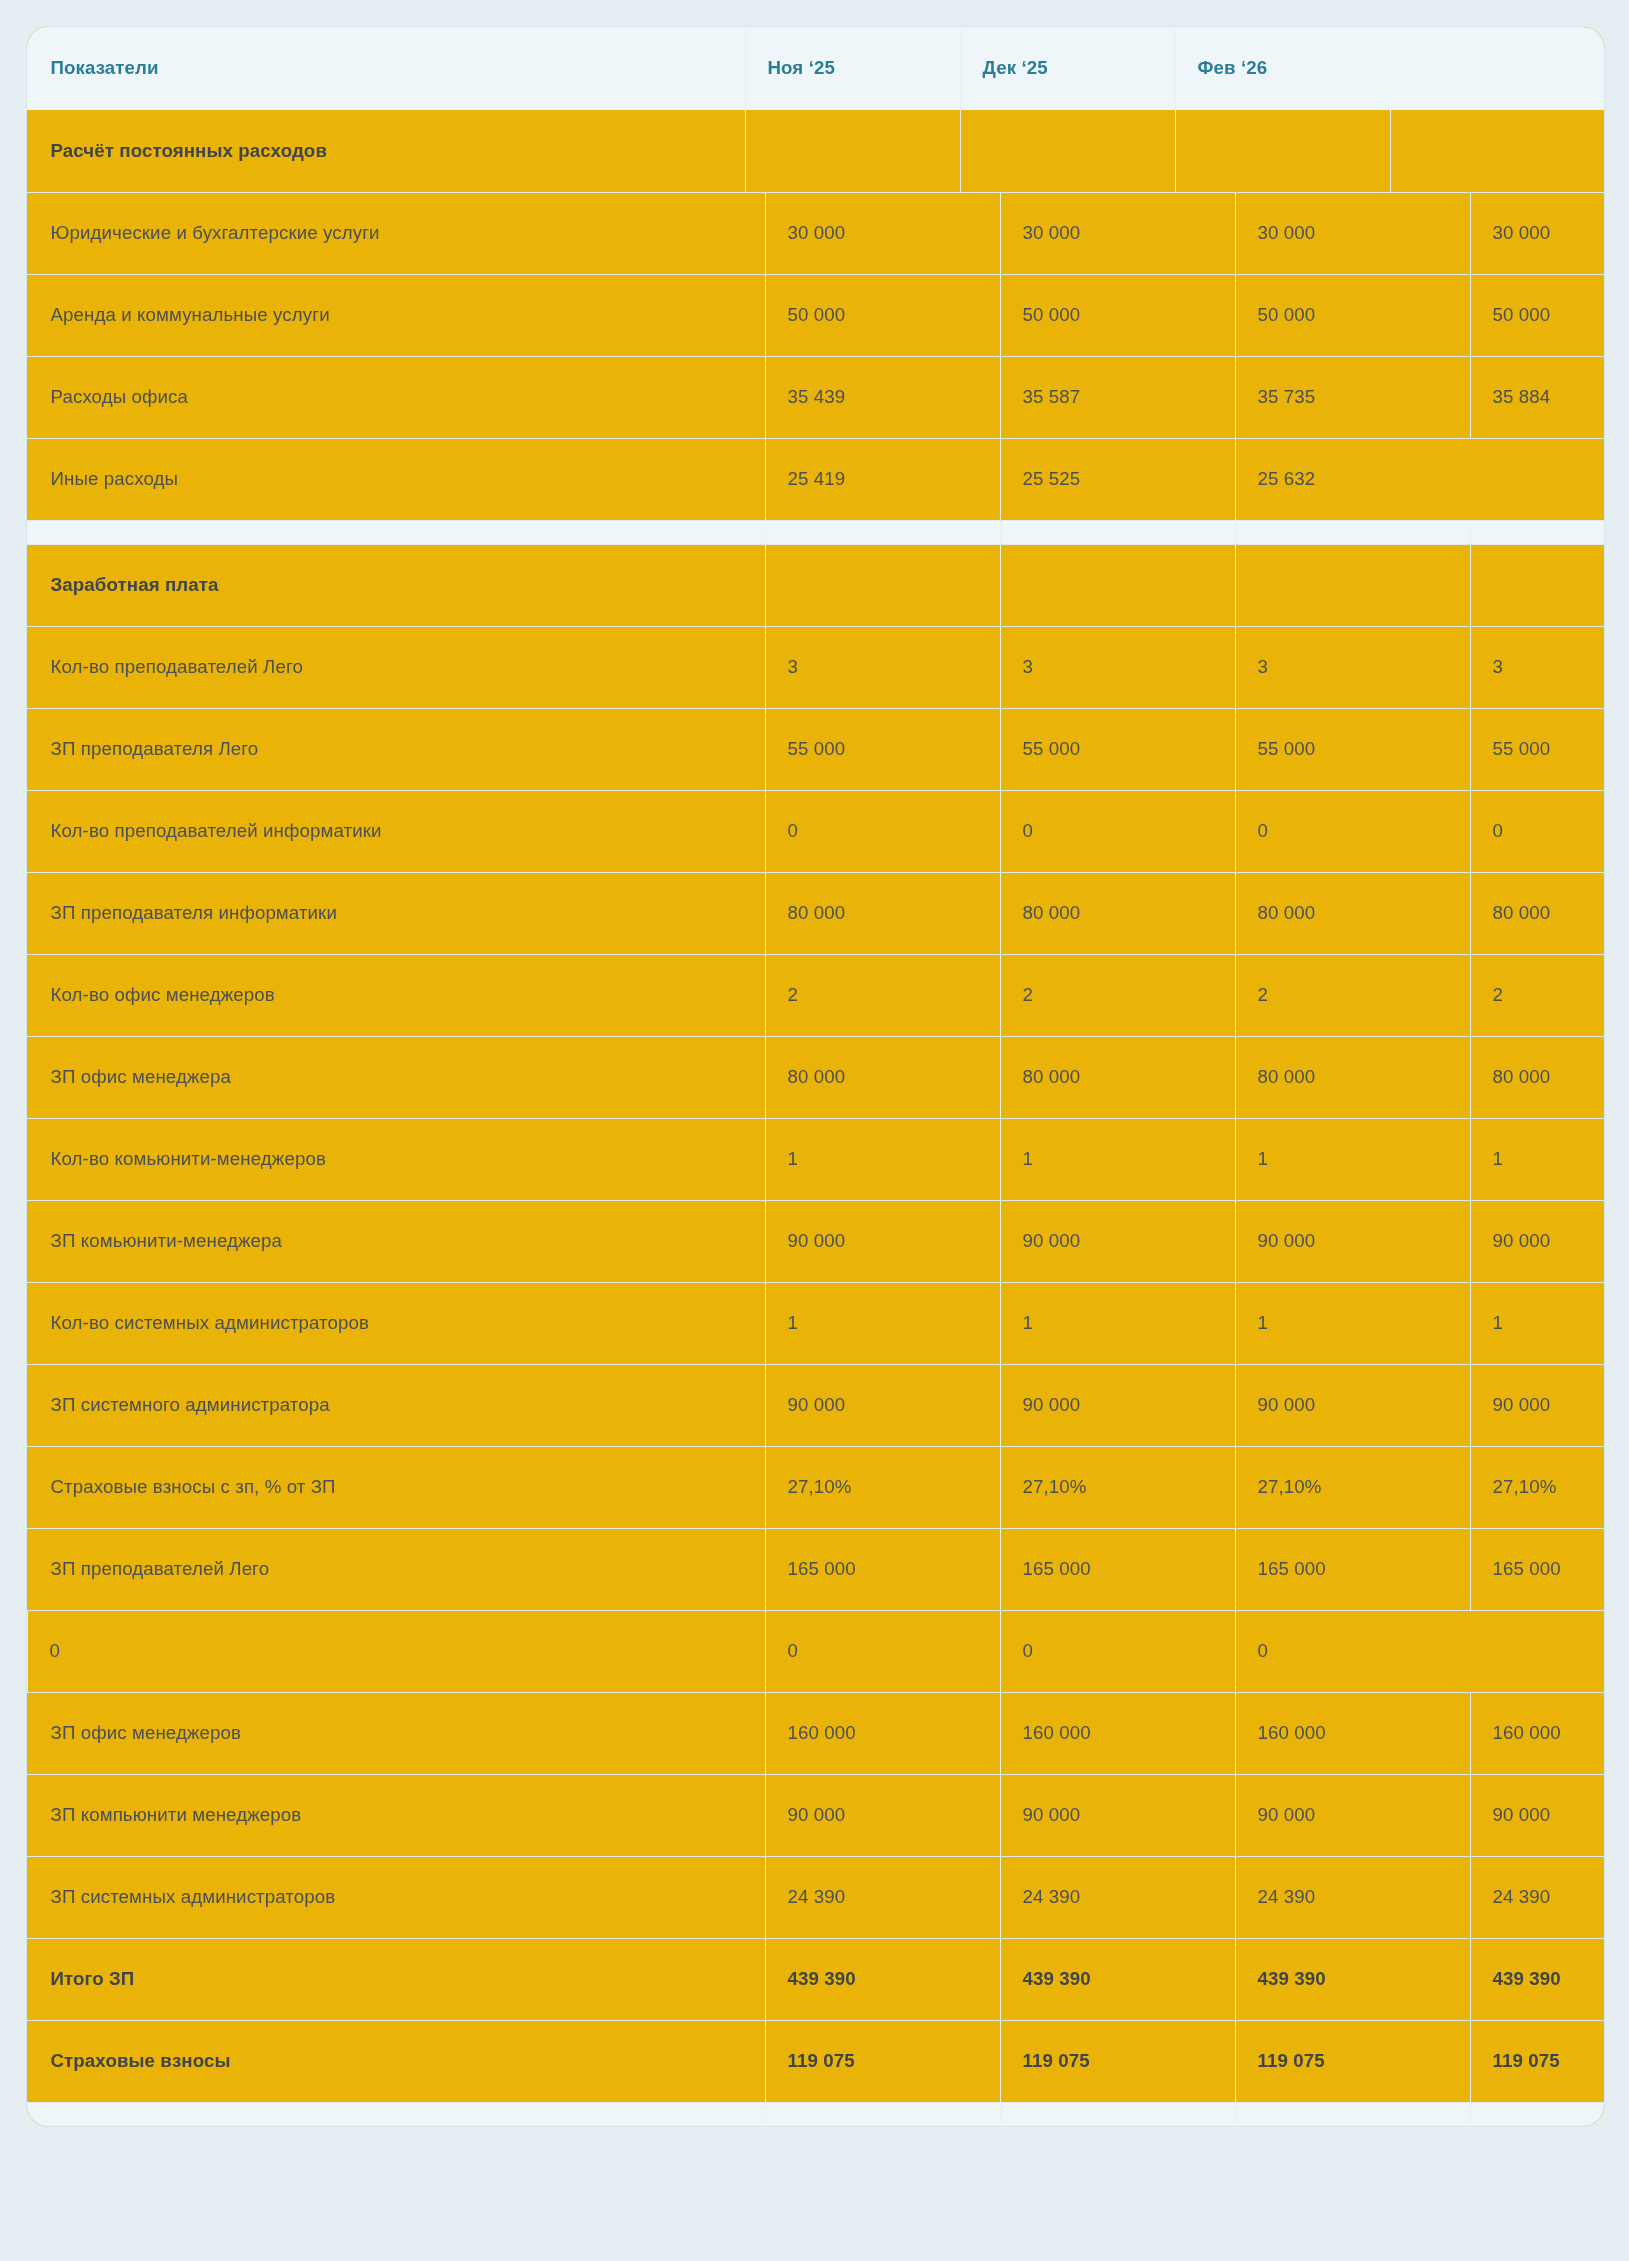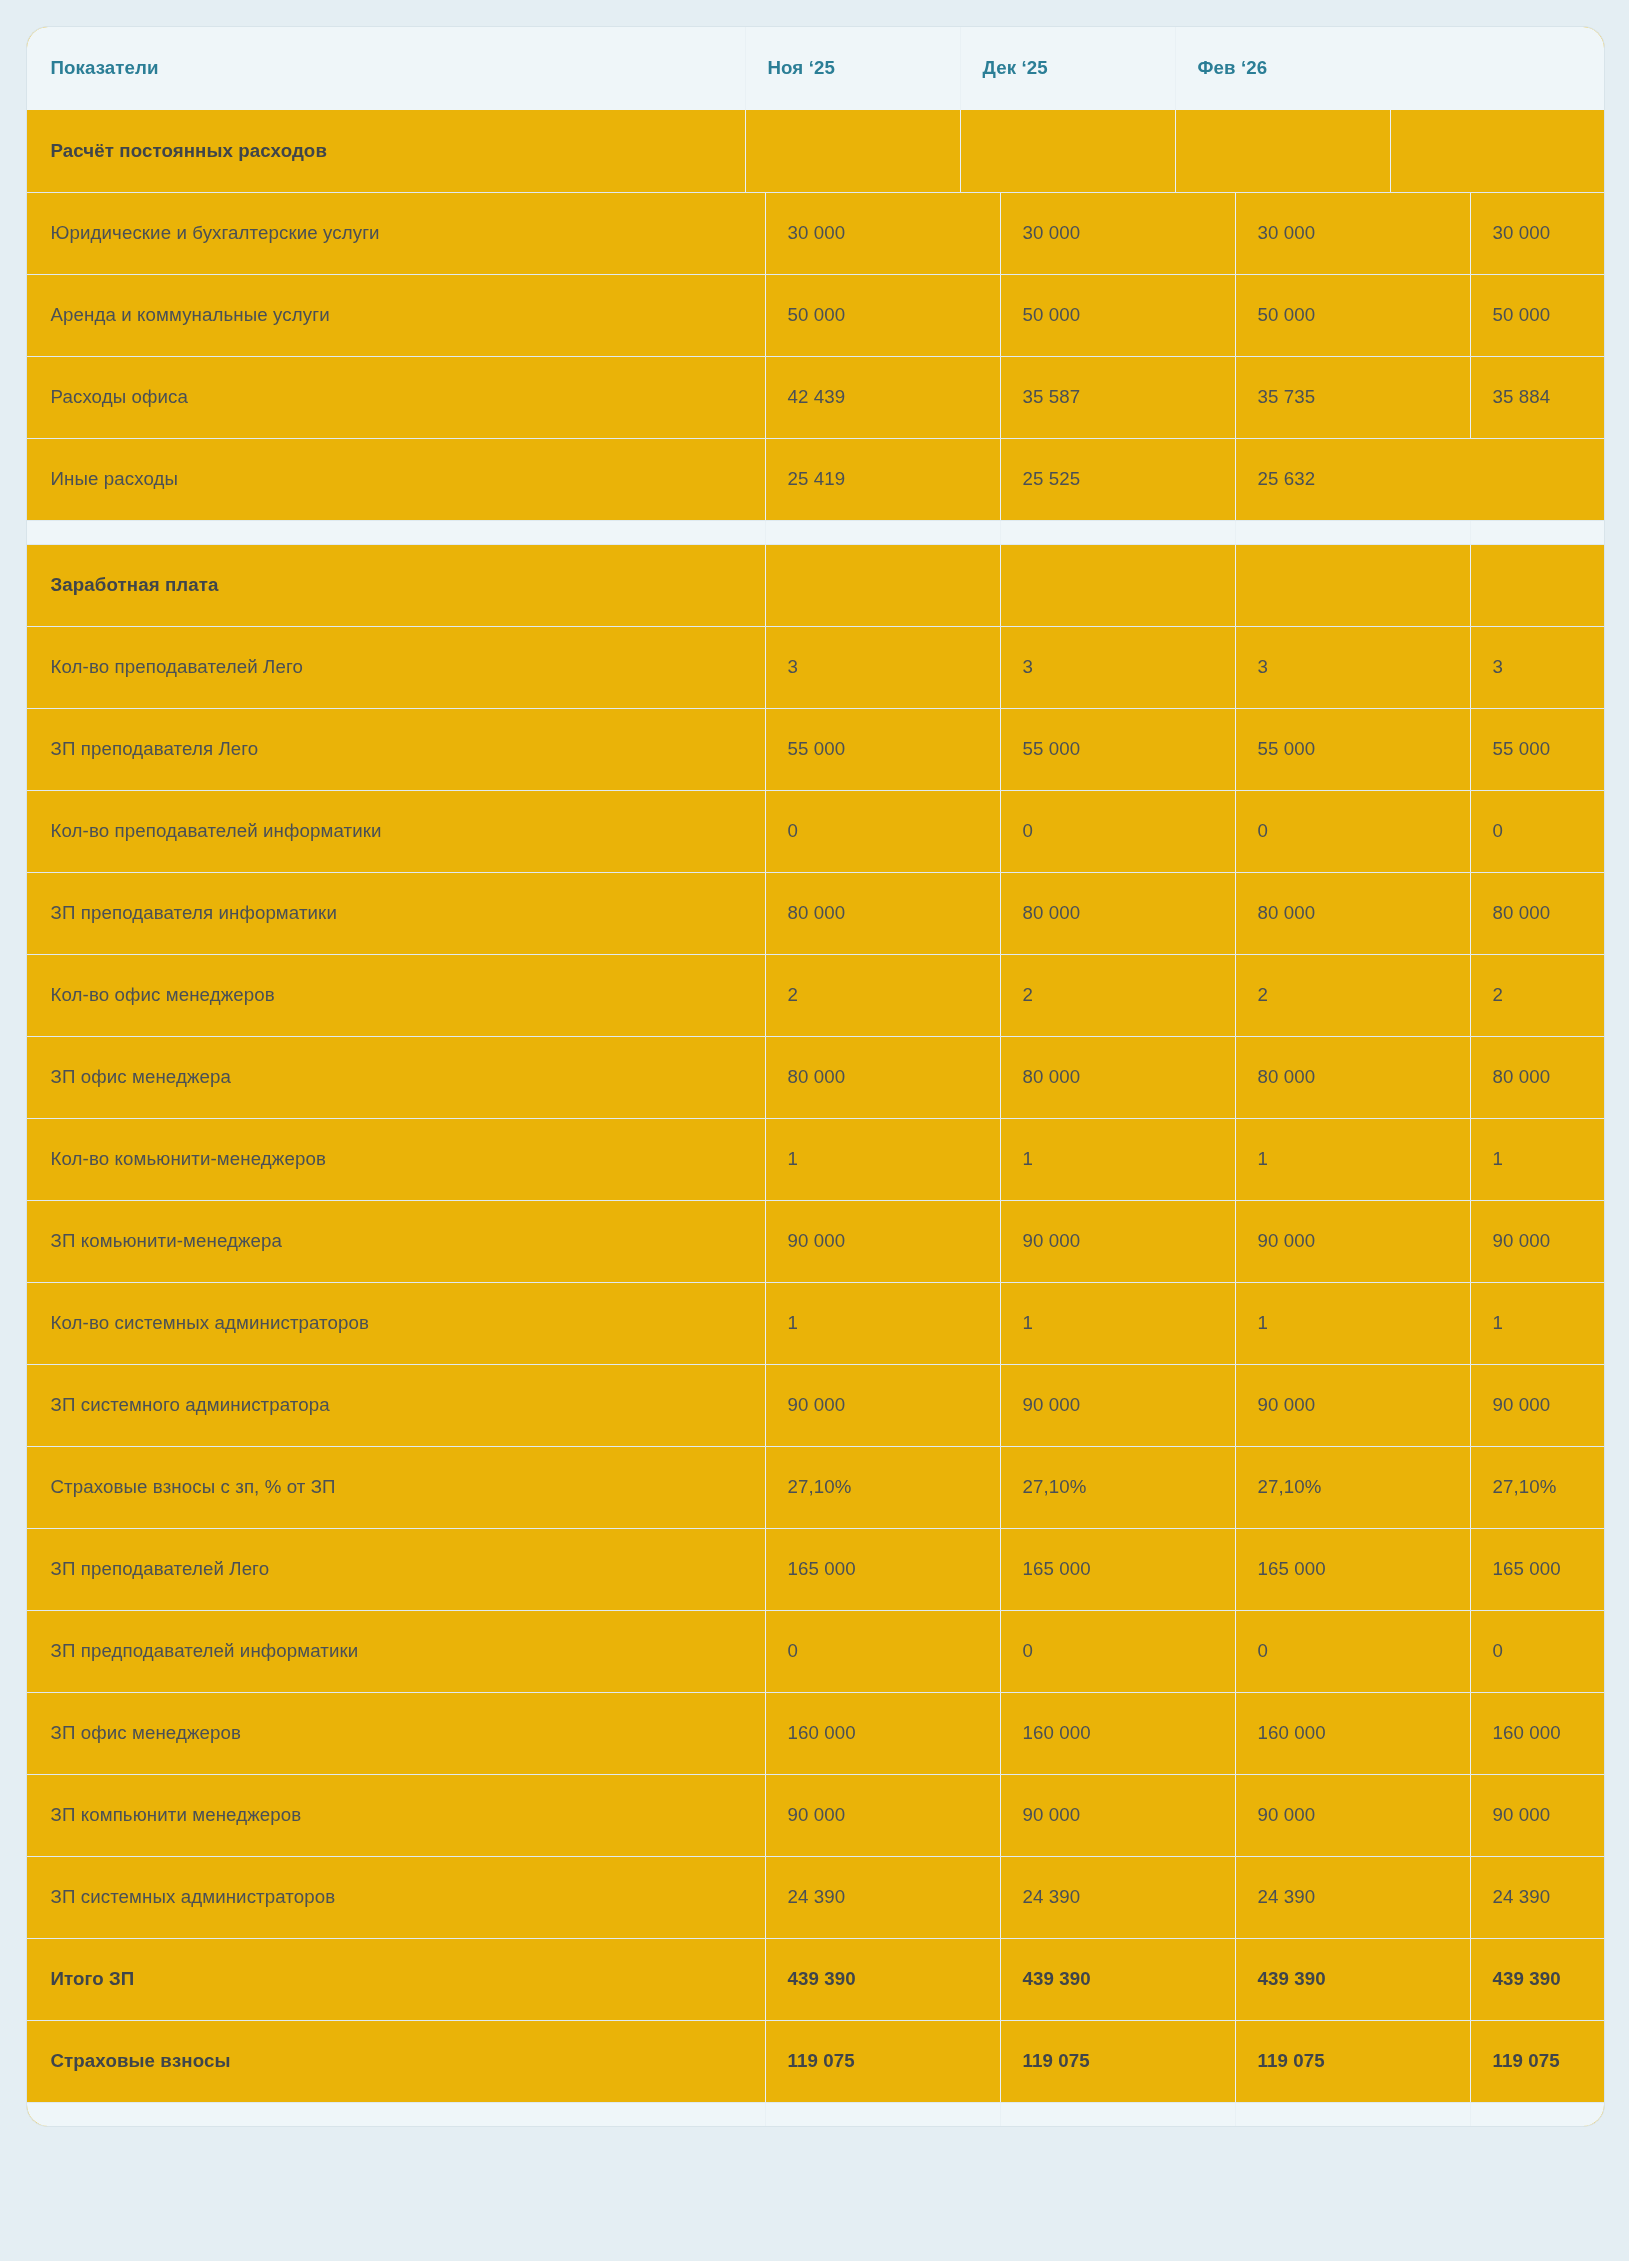--- a/index.html
+++ b/index.html
@@ -79,21 +79,21 @@
         </div>
         <div class="row data-row">
           <div class="cell label-cell">Аренда и коммунальные услуги</div>
           <div class="cell value-cell">50 000</div>
           <div class="cell value-cell">50 000</div>
           <div class="cell value-cell">50 000</div>
           <div class="cell value-cell">50 000</div>
         </div>
         <div class="row data-row">
           <div class="cell label-cell">Расходы офиса</div>
-          <div class="cell value-cell">42 439</div>
+          <div class="cell value-cell">35 439</div>
           <div class="cell value-cell">35 587</div>
           <div class="cell value-cell">35 735</div>
           <div class="cell value-cell">35 884</div>
         </div>
         <div class="row data-row">
           <div class="cell label-cell">Иные расходы</div>
           <div class="cell value-cell">25 419</div>
           <div class="cell value-cell">25 525</div>
           <div class="cell value-cell">25 632</div>
         </div>
@@ -189,21 +189,20 @@
           <div class="cell value-cell">27,10%</div>
         </div>
         <div class="row data-row">
           <div class="cell label-cell">ЗП преподавателей Лего</div>
           <div class="cell value-cell">165 000</div>
           <div class="cell value-cell">165 000</div>
           <div class="cell value-cell">165 000</div>
           <div class="cell value-cell">165 000</div>
         </div>
         <div class="row data-row">
-          <div class="cell label-cell">ЗП предподавателей информатики</div>
           <div class="cell value-cell">0</div>
           <div class="cell value-cell">0</div>
           <div class="cell value-cell">0</div>
           <div class="cell value-cell">0</div>
         </div>
         <div class="row data-row">
           <div class="cell label-cell">ЗП офис менеджеров</div>
           <div class="cell value-cell">160 000</div>
           <div class="cell value-cell">160 000</div>
           <div class="cell value-cell">160 000</div>

